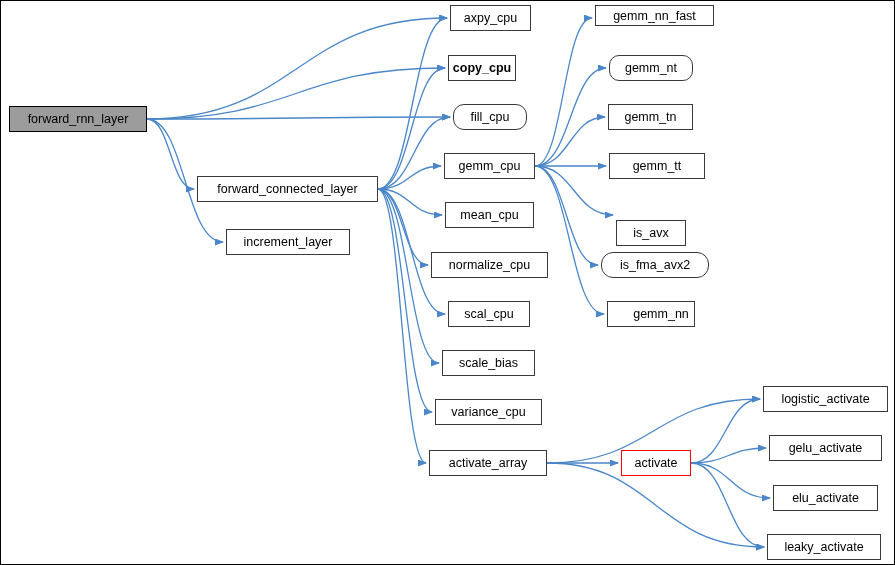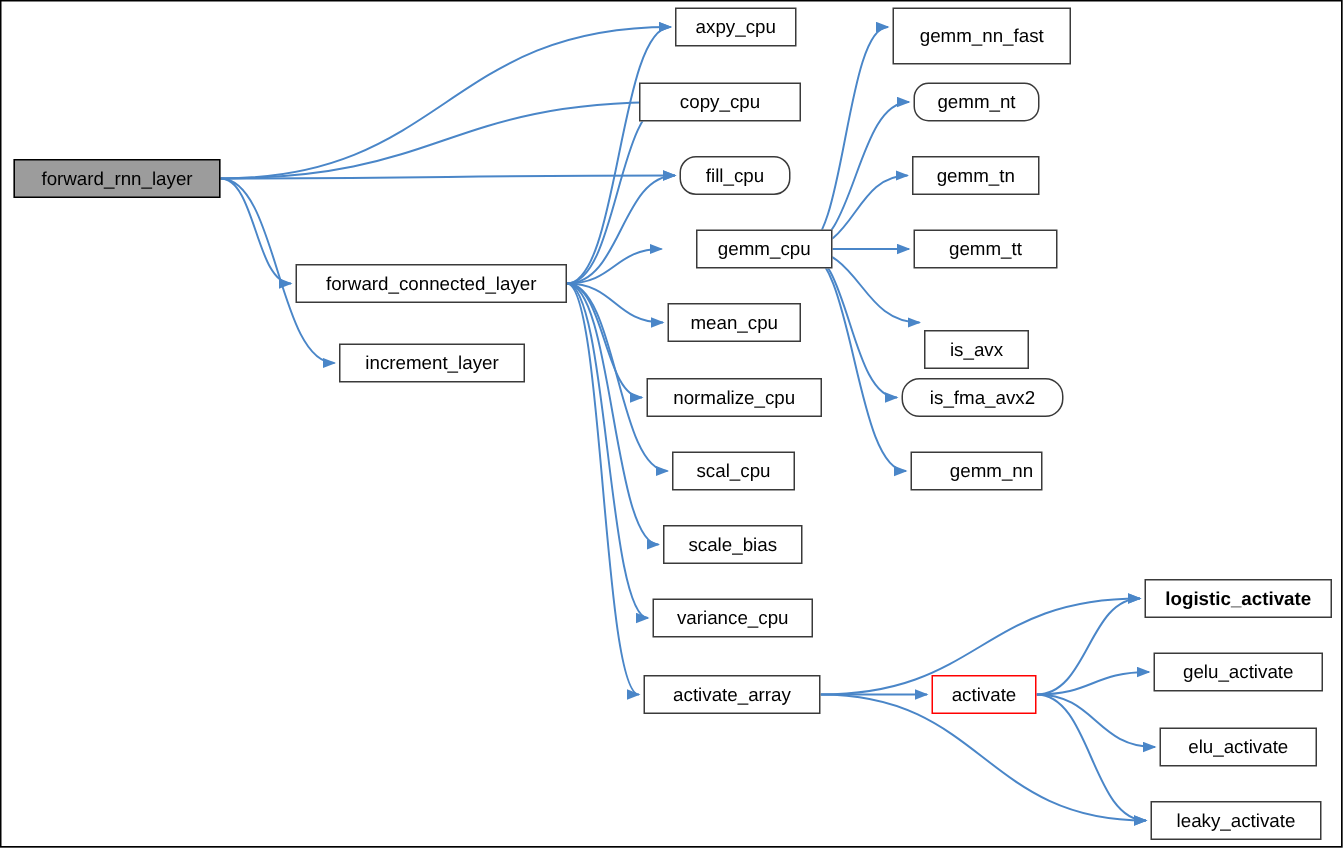--- a/index.html
+++ b/index.html
@@ -79,35 +79,35 @@
       <path d="M 690 462 C 724.5 462, 724.5 398, 759 398" class="edge" marker-end="url(#arrow)"></path>
       <path d="M 690 462 C 727.5 462, 727.5 447, 765 447" class="edge" marker-end="url(#arrow)"></path>
       <path d="M 690 462 C 729.5 462, 729.5 497, 769 497" class="edge" marker-end="url(#arrow)"></path>
       <path d="M 690 462 C 726.5 462, 726.5 546, 763 546" class="edge" marker-end="url(#arrow)"></path>
     </svg>
   <div id="nodes">
       <div class="node current" style="left: 8px; top: 105px; width: 138px; height: 26px;">forward_rnn_layer</div>
       <div class="node" style="left: 196px; top: 175px; width: 181px; height: 26px;">forward_connected_layer</div>
       <div class="node" style="left: 225px; top: 228px; width: 124px; height: 26px;">increment_layer</div>
       <div class="node" style="left: 449px; top: 4px; width: 81px; height: 26px;">axpy_cpu</div>
-      <div class="node" style="left: 425px; top: 54px; width: 108px; height: 26px;">copy_cpu</div>
+      <div class="node" style="left: 447px; top: 54px; width: 68px; height: 26px; font-weight: bold;">copy_cpu</div>
       <div class="node" style="left: 452px; top: 103px; width: 74px; height: 26px; border-radius: 11px;">fill_cpu</div>
-      <div class="node" style="left: 463px; top: 152px; width: 91px; height: 26px;">gemm_cpu</div>
+      <div class="node" style="left: 443px; top: 152px; width: 91px; height: 26px;">gemm_cpu</div>
       <div class="node" style="left: 444px; top: 201px; width: 89px; height: 26px;">mean_cpu</div>
       <div class="node" style="left: 430px; top: 251px; width: 117px; height: 26px;">normalize_cpu</div>
       <div class="node" style="left: 447px; top: 300px; width: 82px; height: 26px;">scal_cpu</div>
       <div class="node" style="left: 441px; top: 349px; width: 93px; height: 26px;">scale_bias</div>
       <div class="node" style="left: 434px; top: 398px; width: 107px; height: 26px;">variance_cpu</div>
       <div class="node" style="left: 428px; top: 449px; width: 118px; height: 26px;">activate_array</div>
-      <div class="node" style="left: 594px; top: 4px; width: 119px; height: 38px;">gemm_nn_fast</div>
+      <div class="node" style="left: 594px; top: 4px; width: 119px; height: 21px;">gemm_nn_fast</div>
       <div class="node" style="left: 608px; top: 54px; width: 84px; height: 26px; border-radius: 10px;">gemm_nt</div>
       <div class="node" style="left: 607px; top: 103px; width: 85px; height: 26px;">gemm_tn</div>
       <div class="node" style="left: 608px; top: 152px; width: 96px; height: 26px;">gemm_tt</div>
       <div class="node" style="left: 615px; top: 201px; width: 70px; height: 26px; margin-top: 18px;">is_avx</div>
       <div class="node" style="left: 600px; top: 251px; width: 108px; height: 26px; border-radius: 12px;">is_fma_avx2</div>
       <div class="node" style="left: 606px; top: 300px; width: 88px; height: 26px; padding-left: 20px;">gemm_nn</div>
       <div class="node highlight" style="left: 620px; top: 449px; width: 70px; height: 26px;">activate</div>
-      <div class="node" style="left: 762px; top: 385px; width: 125px; height: 26px; font-weight: bold;">logistic_activate</div>
+      <div class="node" style="left: 762px; top: 385px; width: 125px; height: 26px;">logistic_activate</div>
       <div class="node" style="left: 768px; top: 434px; width: 113px; height: 26px;">gelu_activate</div>
       <div class="node" style="left: 772px; top: 484px; width: 105px; height: 26px;">elu_activate</div>
       <div class="node" style="left: 766px; top: 533px; width: 114px; height: 26px;">leaky_activate</div>
     </div>
 </div>
 
 </body></html>

